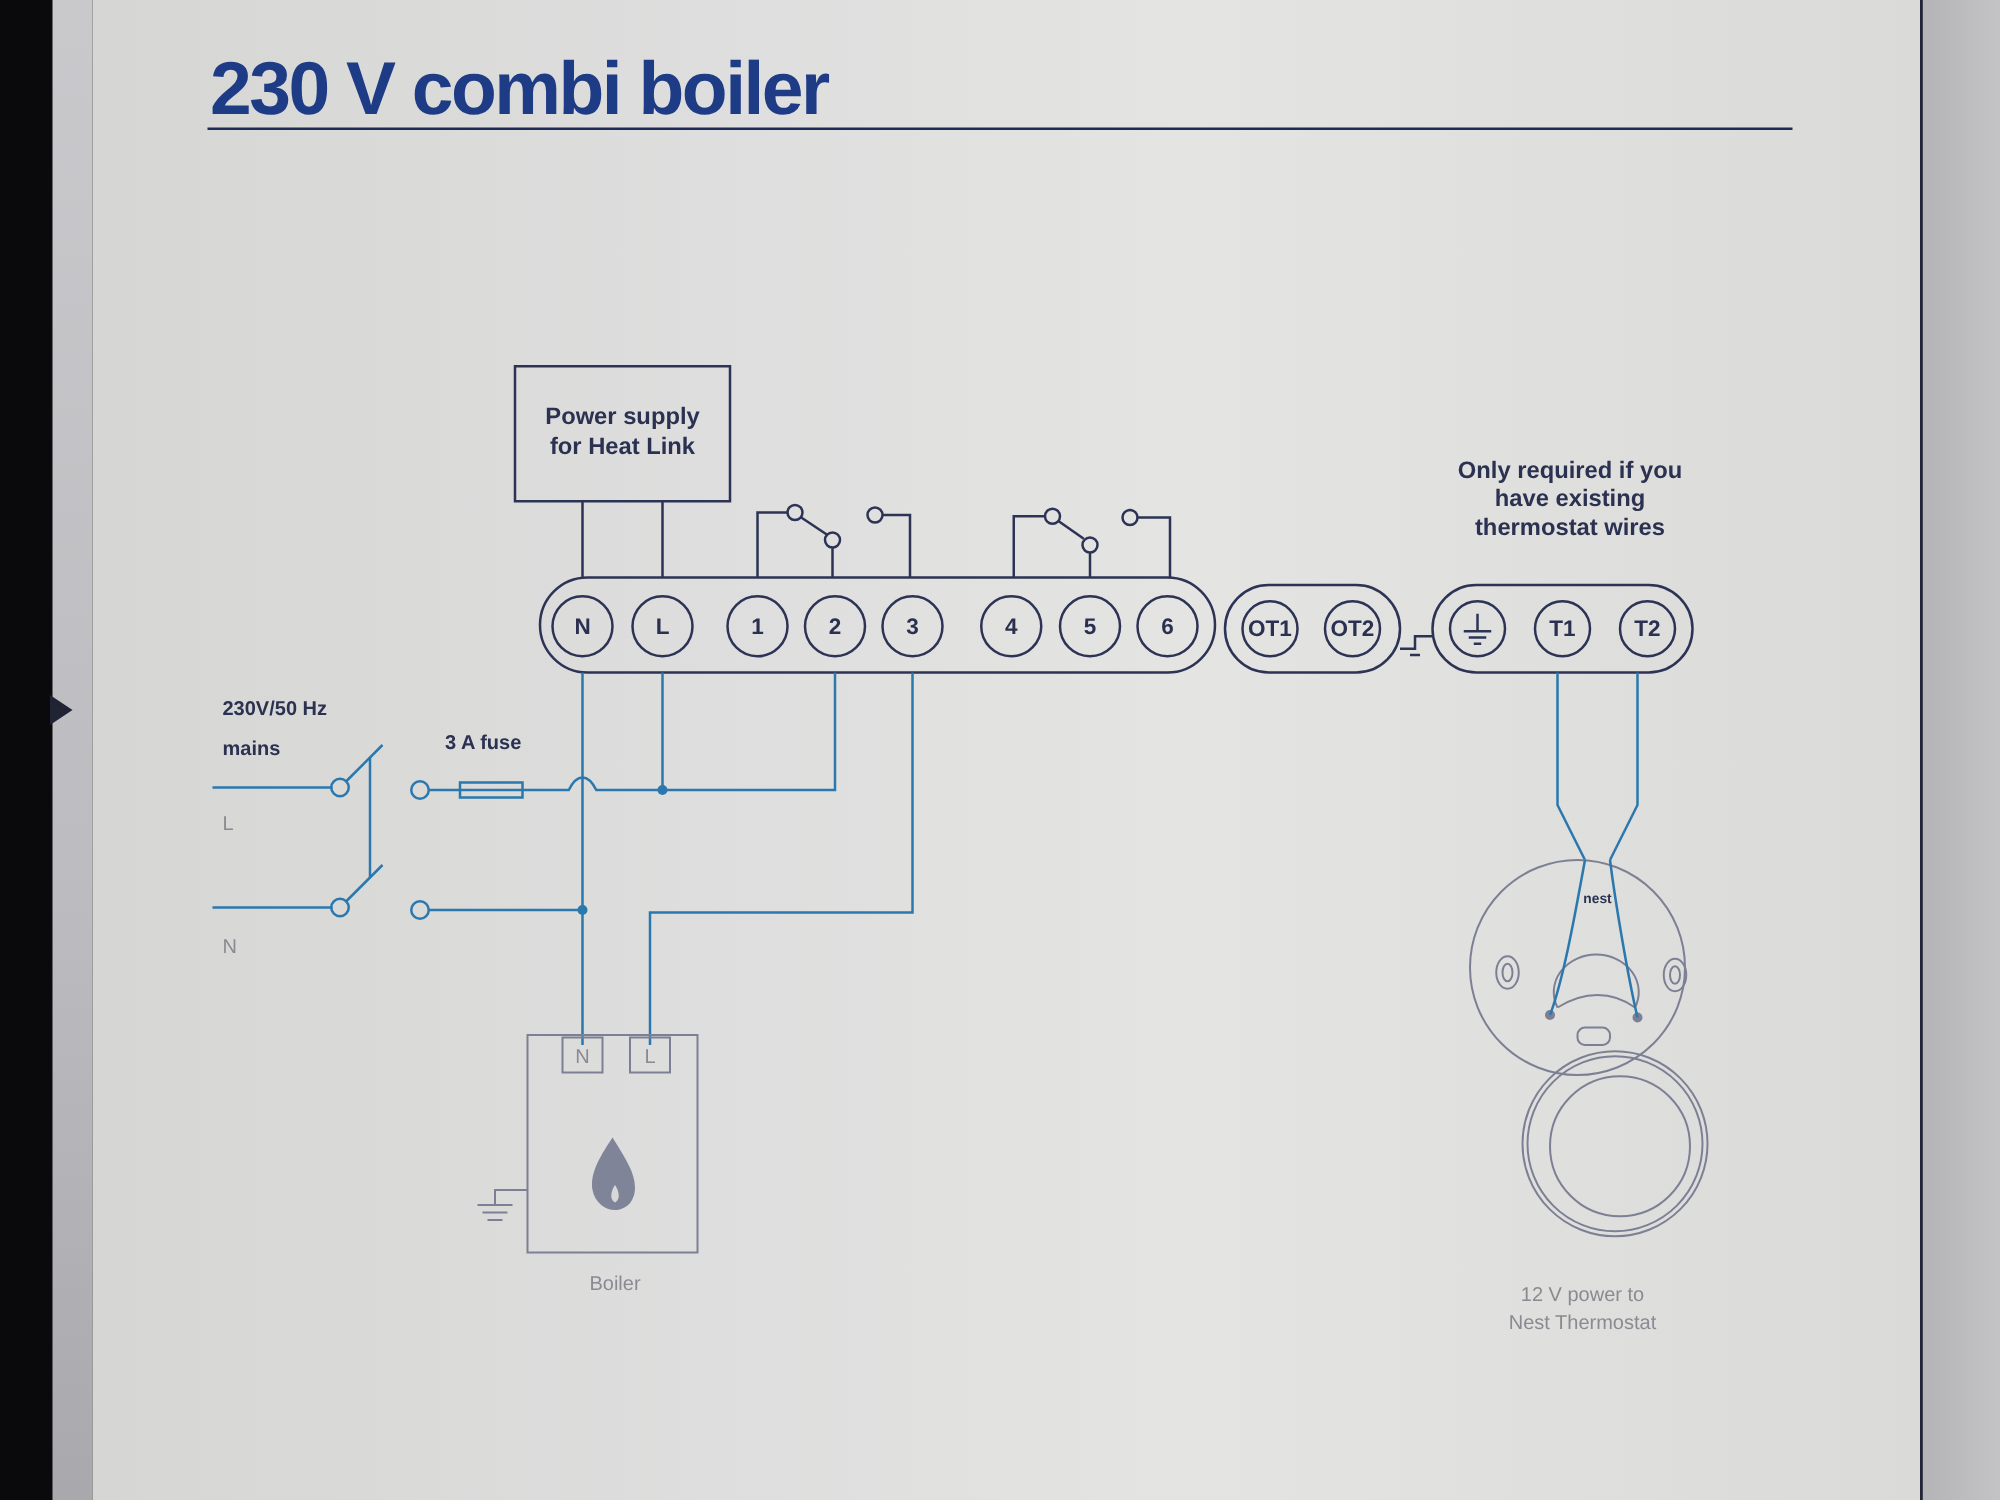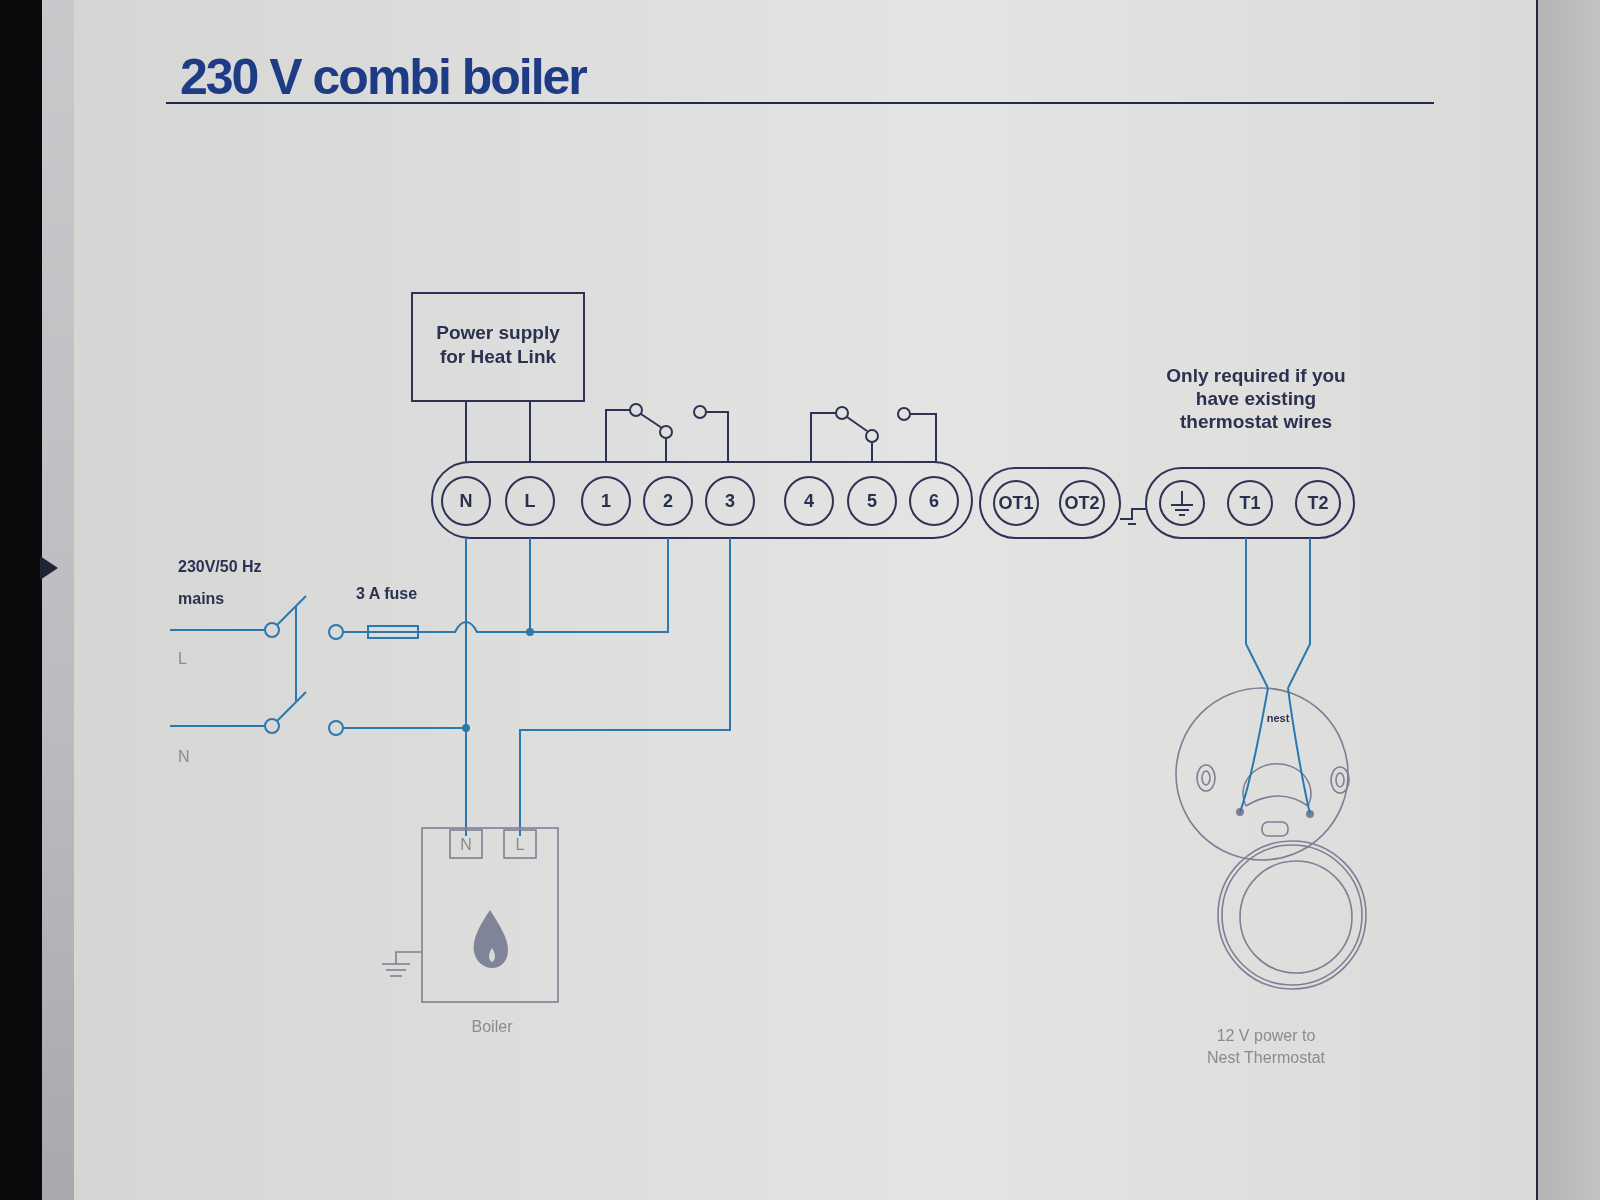--- a/index.html
+++ b/index.html
@@ -10,22 +10,22 @@
   }
   .bezel-left { position:absolute; left:0; top:0; width:42px; height:1200px; background:#0a0a0c; }
   .sidebar-strip { position:absolute; left:42px; top:0; width:32px; height:1200px;
     background:linear-gradient(180deg,#c9c9cc,#bcbcc0 60%,#a9a9ad); }
   .sidebar-arrow { position:absolute; left:40px; top:556px; width:0; height:0;
     border-top:12px solid transparent; border-bottom:12px solid transparent; border-left:18px solid #1f2334; cursor:pointer; }
   .page { position:absolute; left:74px; top:0; width:1462px; height:1200px;
     background:linear-gradient(90deg,#d6d6d4 0%,#dedede 35%,#e4e4e2 60%,#dadad8 100%); }
   .right-edge { position:absolute; left:1536px; top:0; width:64px; height:1200px;
     background:linear-gradient(90deg,#b4b4b6,#c4c4c6); border-left:2px solid #22243a; }
-  .title { position:absolute; left:168px; top:36px; margin:12px;
-    font-family:"Liberation Sans", sans-serif; font-size:50px; font-weight:bold; letter-spacing:-2px;
+  .title { position:absolute; left:168px; top:36px; margin:0;
+    font-family:"Liberation Sans", sans-serif; font-size:60px; font-weight:bold; letter-spacing:-2px;
     color:#1e3b86; }
   .title-rule { position:absolute; left:166px; top:102px; width:1268px; height:2px; background:#1f2a55; }
   svg.diagram { position:absolute; left:0; top:0; }
   .lbl { font-family:"Liberation Sans", sans-serif; font-weight:bold; fill:#2b3150; }
   .lbl-light { font-family:"Liberation Sans", sans-serif; fill:#8a8a92; }
   .term-text { font-family:"Liberation Sans", sans-serif; font-weight:bold; fill:#2a3050; font-size:18px; text-anchor:middle; dominant-baseline:central; }
   .dk { stroke:#2d3354; fill:none; stroke-width:2; }
   .wire { stroke:#2a78ad; fill:none; stroke-width:2; }
   .gr { stroke:#7d8094; fill:none; stroke-width:1.6; }
 </style>

